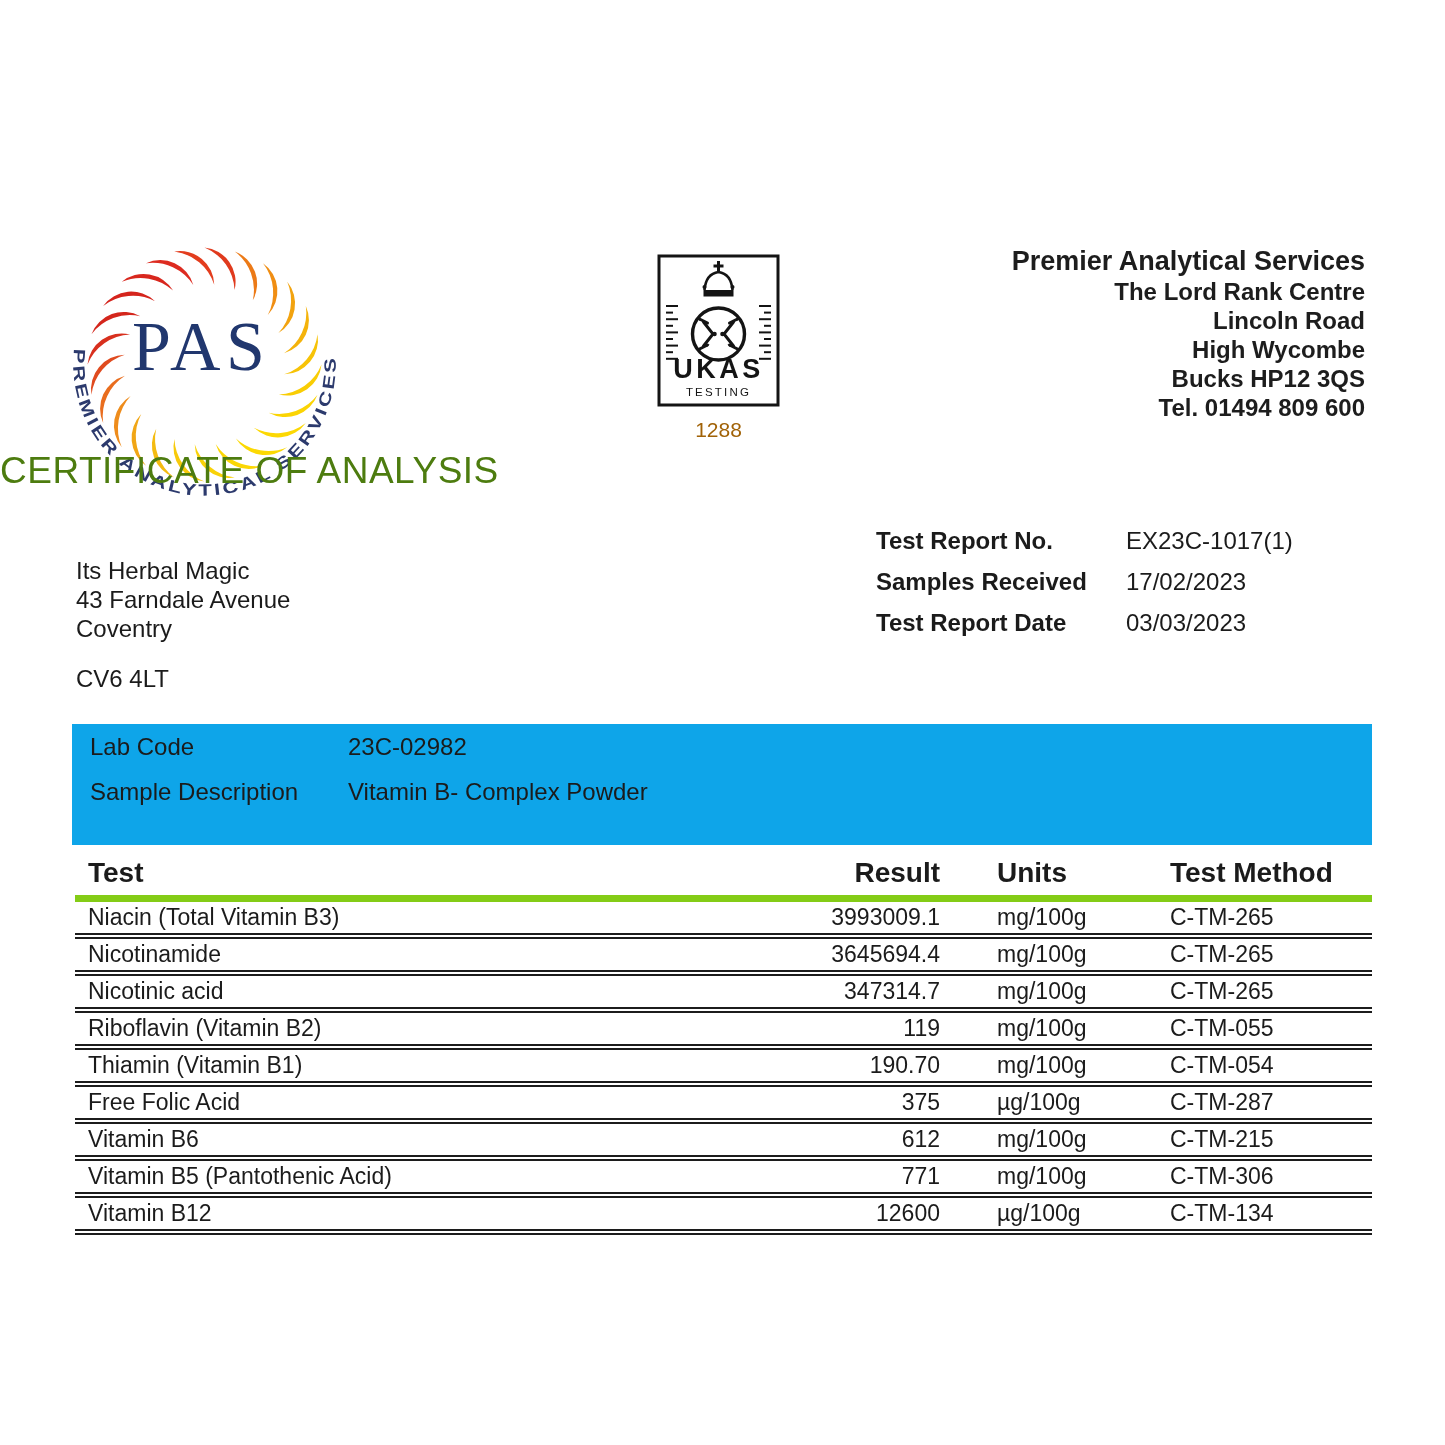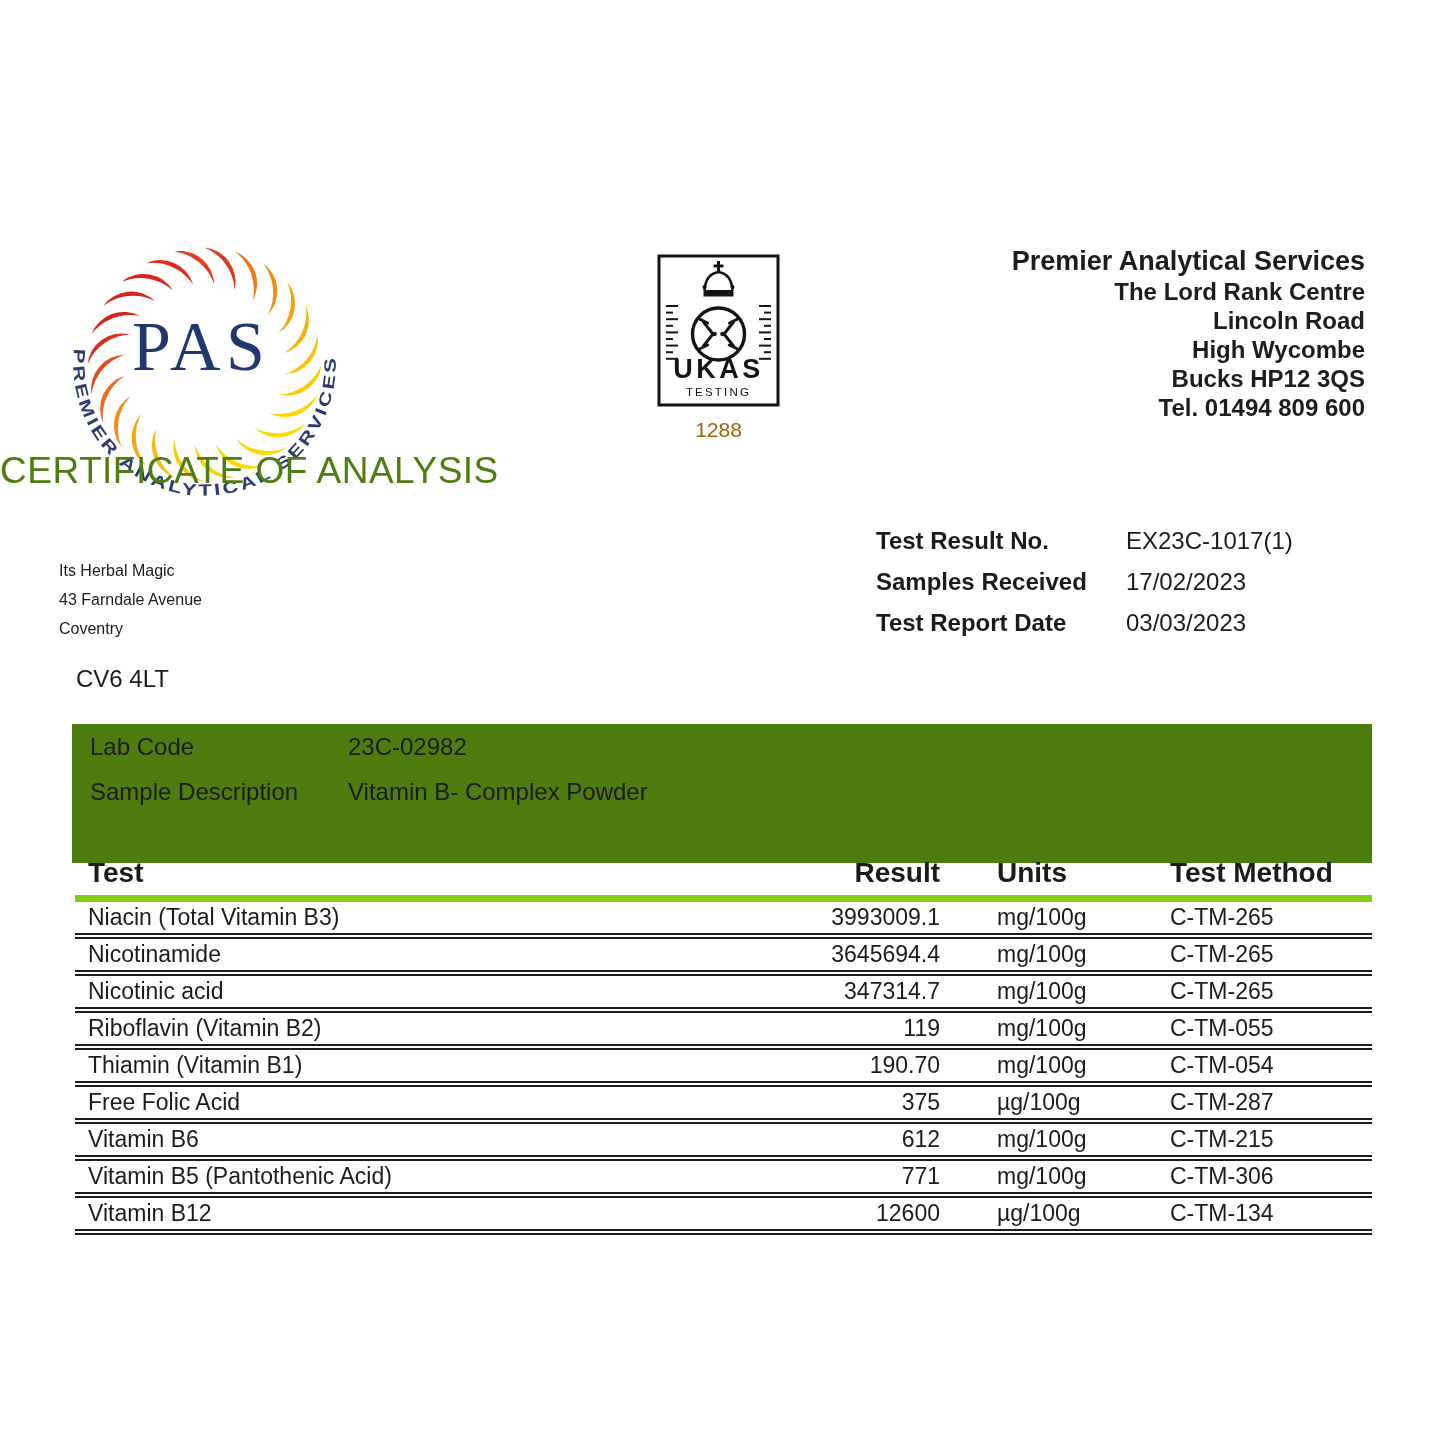--- a/index.html
+++ b/index.html
@@ -22,26 +22,26 @@
   .title{position:absolute;left:0;right:0;top:450px;
          font-size:37px;letter-spacing:0.5px;color:#4d7c0f;}
 
   
   .meta{position:absolute;left:876px;top:528px;}
   .meta-row{display:flex;font-size:24px;line-height:26px;margin-bottom:15px;}
   .meta-label{font-weight:bold;width:250px;}
   .meta-value{}
 
   
-  .client{position:absolute;left:59px;top:556px;font-size:16px;line-height:29px;}
+  .client{position:absolute;left:76px;top:556px;font-size:24px;line-height:29px;}
   .postcode{position:absolute;left:76px;top:665px;font-size:24px;}
 
   
-  .lab-box{position:absolute;left:72px;top:724px;width:1300px;height:139px;
-           background:#4d7c0f;box-sizing:border-box;padding:10px 0 5px 18px;}
+  .lab-box{position:absolute;left:72px;top:724px;width:1300px;height:121px;
+           background:#0ea5e9;box-sizing:border-box;padding:10px 0 5px 18px;}
   .lab-row{display:flex;font-size:24px;line-height:26px;margin-bottom:19px;}
   .lab-label{width:258px;}
   .lab-value{}
 
   
   .coa-table{position:absolute;left:75px;top:855px;width:1297px;font-size:23px;}
   .t-head{display:grid;grid-template-columns:745px 120px 230px 1fr;
           font-weight:bold;font-size:28px;padding:2px 0 6px 0;border-bottom:7px solid #84cc16;}
   .t-row{display:grid;grid-template-columns:745px 120px 230px 1fr;align-items:center;
          height:31px;border-bottom:6px double #1c1c1c;}
@@ -148,21 +148,21 @@
     <div class="company-line">Lincoln Road</div>
     <div class="company-line">High Wycombe</div>
     <div class="company-line">Bucks HP12 3QS</div>
     <div class="company-line">Tel. 01494 809 600</div>
   </div>
 
   <div class="title">CERTIFICATE OF ANALYSIS</div>
 
   <div class="meta">
     <div class="meta-row">
-      <div class="meta-label">Test Result No.</div>
+      <div class="meta-label">Test Report No.</div>
       <div class="meta-value">EX23C-1017(1)</div>
     </div>
     <div class="meta-row">
       <div class="meta-label">Samples Received</div>
       <div class="meta-value">17/02/2023</div>
     </div>
     <div class="meta-row">
       <div class="meta-label">Test Report Date</div>
       <div class="meta-value">03/03/2023</div>
     </div>

